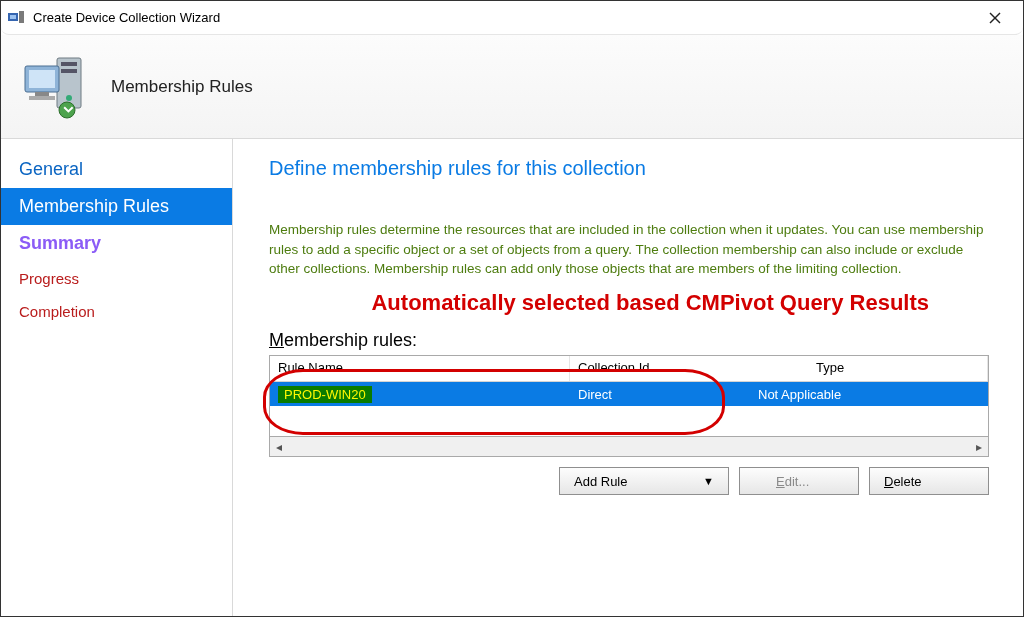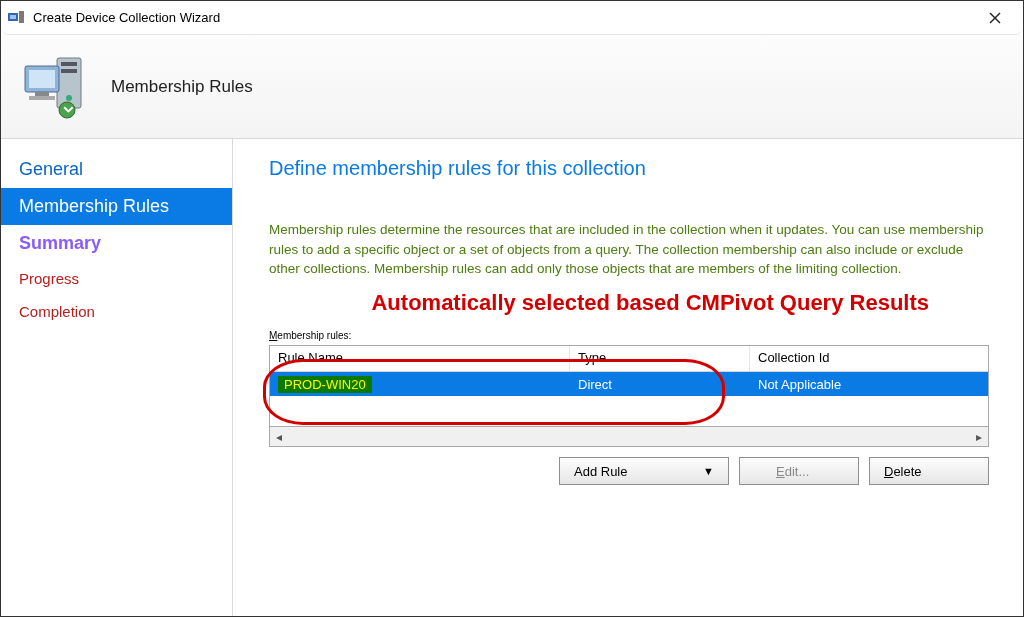--- a/index.html
+++ b/index.html
@@ -45,21 +45,21 @@
     color: #0a7be4; font-size: 20px; font-weight: 400; margin-bottom: 40px;
   }
   .desc {
     font-size: 13.5px; color: #4d7c0f; line-height: 1.45; margin-bottom: 10px; max-width:720px;
   }
   .annotation {
     color: #d30000; font-weight: 700; font-size: 22px; line-height:1.25; margin: 8px 16px 14px 100px;
     max-width:560px;
     text-align:right;
   }
-  .rules-label { font-size: 10px; margin-bottom: 4px; }
+  .rules-label { font-size: 18px; margin-bottom: 4px; }
   .rules-label .u { text-decoration: underline; }
   .table-wrap { position: relative; }
   .rules-table {
     border: 1px solid #a9a9a9; width: 720px; background:#fff;
   }
   .rules-table .thead {
     display: flex; background: #fff; border-bottom: 1px solid #d4d4d4; height:26px;
   }
   .rules-table .th {
     padding: 4px 8px; font-size:13px; border-right:1px solid #e5e5e5;
@@ -157,22 +157,22 @@
       <div class="annotation">Automatically selected based CMPivot Query Results</div>
 
       <div class="rules-label">
         <span class="u">M</span><span>embership rules:</span>
       </div>
 
       <div class="table-wrap">
         <div class="rules-table">
           <div class="thead">
             <div class="th c1">Rule Name</div>
+            <div class="th c3">Collection Id</div>
             <div class="th c2">Type</div>
-            <div class="th c3">Collection Id</div>
           </div>
           <div class="trow">
             <div class="td c1">
               <span class="highlight-cell">PROD-WIN20</span>
             </div>
             <div class="td c2">Direct</div>
             <div class="td c3">Not Applicable</div>
           </div>
           <div class="tbody-pad"></div>
         </div>

